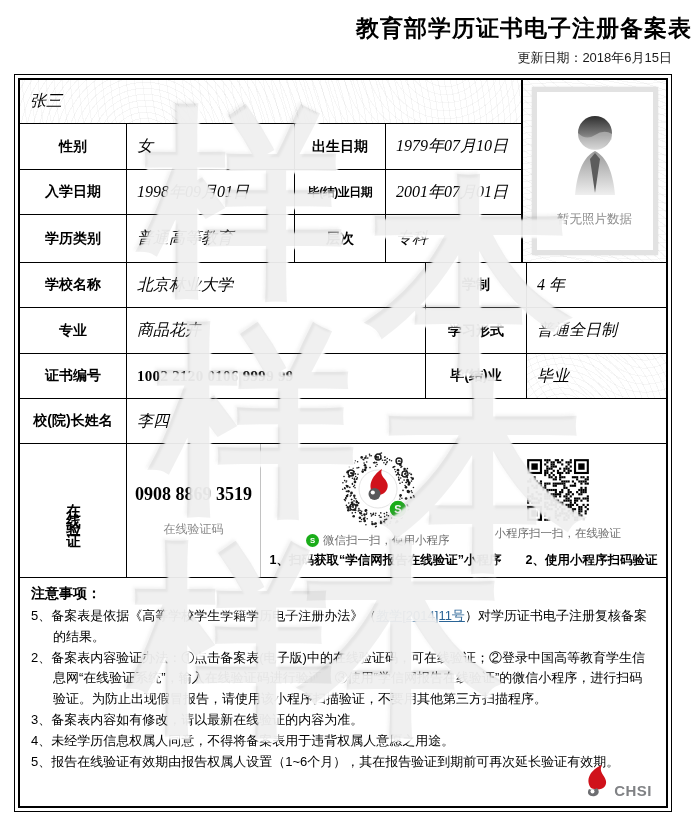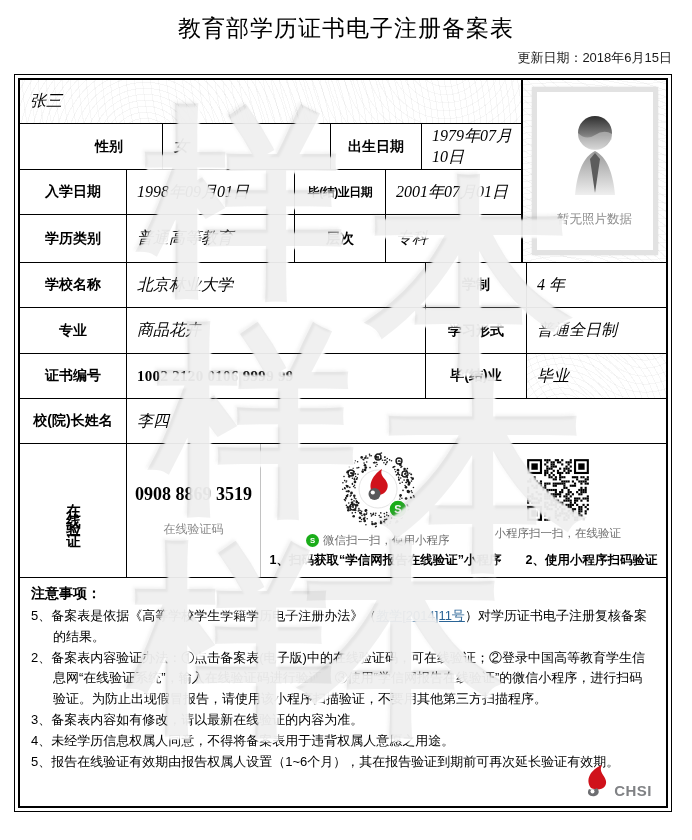--- a/index.html
+++ b/index.html
@@ -1,18 +1,18 @@
 <!DOCTYPE html>
 <html><head>
 <meta charset="utf-8">
 <style>
   html,body{margin:0;padding:0;background:#fff;}
   body{width:692px;height:840px;position:relative;overflow:hidden;
        font-family:"Liberation Sans",sans-serif;color:#000;}
-  .page-title{text-align:center;font-size:23px;font-weight:normal;padding-top:13px;letter-spacing:1px;}
+  .page-title{text-align:right;font-size:23px;font-weight:bold;padding-top:13px;letter-spacing:1px;}
   .update-date{position:absolute;top:49px;right:20px;font-size:13px;color:#1a1a1a;}
 
   .frame-outer{position:absolute;left:14px;top:74px;width:658px;height:738px;
                border:1px solid #000;padding:3px;box-sizing:border-box;background:#fff;}
   .frame-inner{width:100%;height:100%;border:2px solid #000;box-sizing:border-box;
                display:flex;flex-direction:column;}
 
   .row{display:flex;border-bottom:1px solid #000;box-sizing:border-box;flex:0 0 auto;}
   .cell{box-sizing:border-box;border-right:1px solid #000;display:flex;align-items:center;overflow:hidden;}
   .row .cell:last-child, .left-grid .row .cell:last-child{border-right:1px solid #000;}
@@ -20,21 +20,21 @@
   .label{justify-content:center;font-weight:bold;font-size:14px;text-align:center;}
   .label.tight{font-size:12px;letter-spacing:-0.5px;}
   .value{padding-left:10px;font-family:"Liberation Serif","DejaVu Serif",serif;
          font-style:italic;font-size:16px;}
   .value.cert{font-style:normal;font-weight:bold;font-size:15px;letter-spacing:0.3px;}
 
   .block-top{display:flex;border-bottom:1px solid #000;height:183px;box-sizing:border-box;flex:0 0 auto;}
   .left-grid{width:502px;display:flex;flex-direction:column;}
   .left-grid .row{border-bottom:1px solid #000;}
   .left-grid .row.last{border-bottom:none;flex:1;}
-  .r1{height:44px;} .r2{height:46px;padding-left:36px;} .r3{height:45px;}
+  .r1{height:44px;} .r2{height:46px;} .r3{height:45px;}
   .r5{height:45px;} .r6{height:46px;} .r7{height:45px;} .r8{height:45px;} .r9{height:134px;}
 
   .c-l1{width:107px;} .c-v1a{flex:1;} .c-v1{width:168px;} .c-l2{width:91px;} .c-v2{flex:1;}
   .c-l1b{width:107px;} .c-v1b{width:299px;} .c-l2b{width:101px;} .c-v2b{flex:1;}
 
   .guilloche{background-image:
      repeating-radial-gradient(circle at 25% 160%, rgba(70,70,70,.05) 0 1px, transparent 1px 6px),
      repeating-radial-gradient(circle at 85% -60%, rgba(70,70,70,.045) 0 1px, transparent 1px 8px);}
 
   .photo-cell{flex:1;border-left:1px solid #000;display:flex;align-items:center;justify-content:center;}

